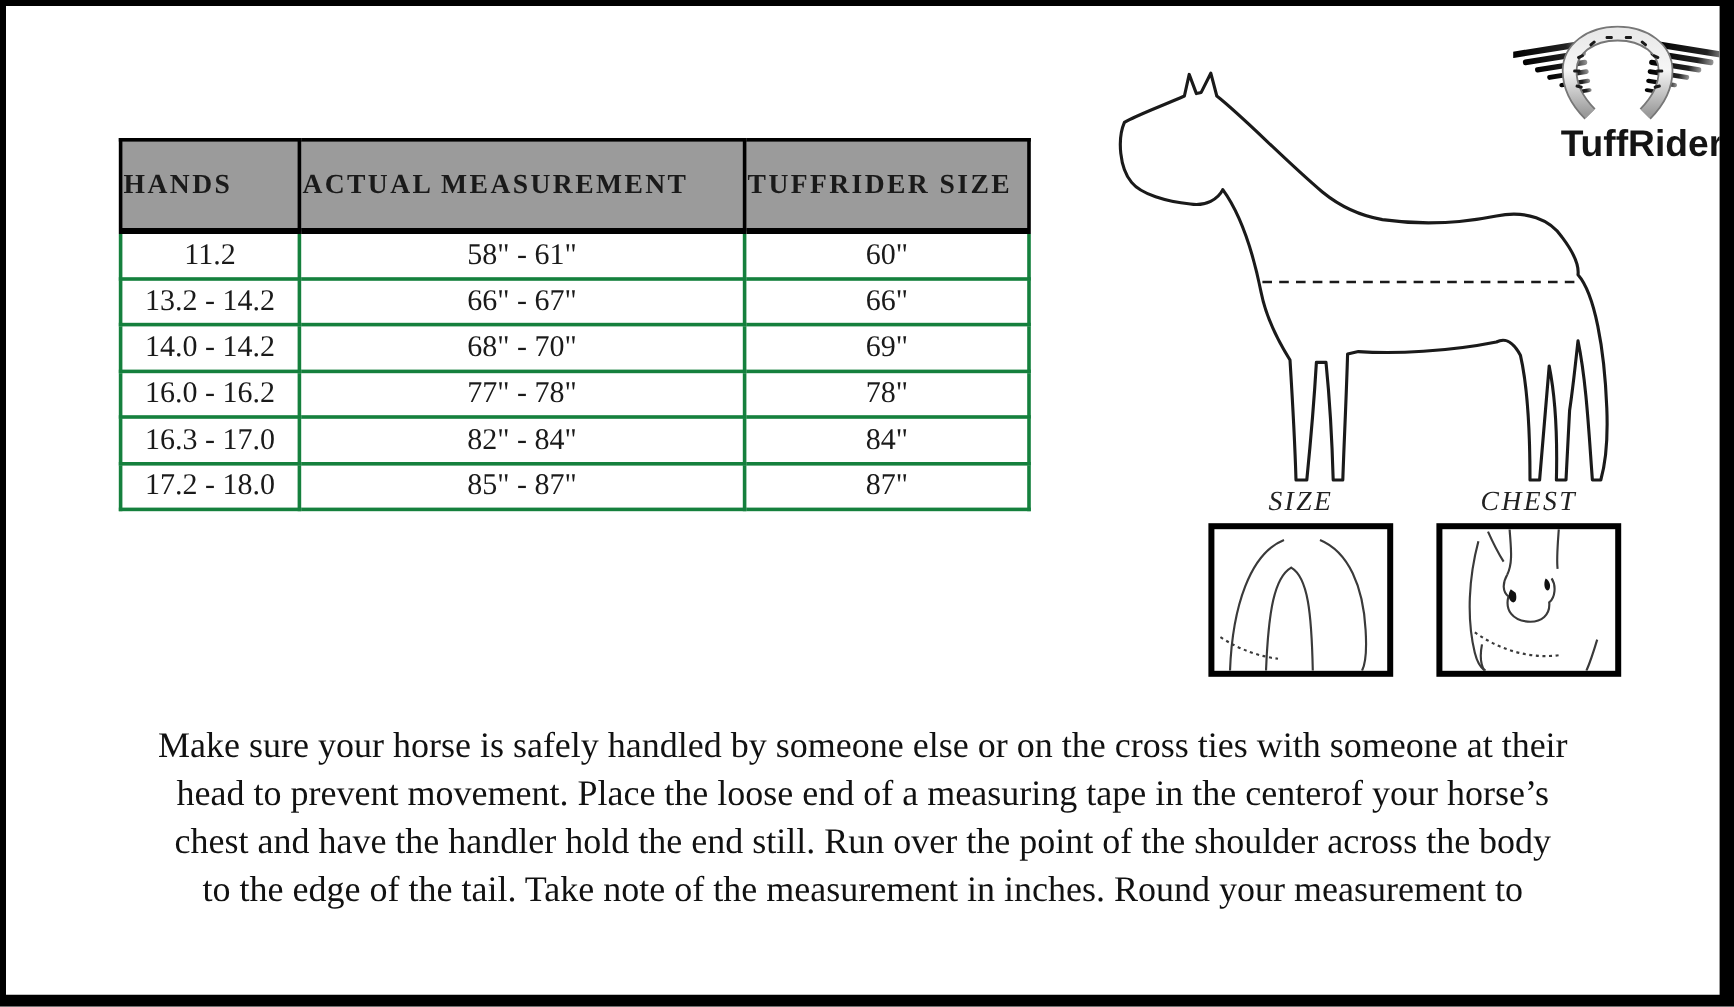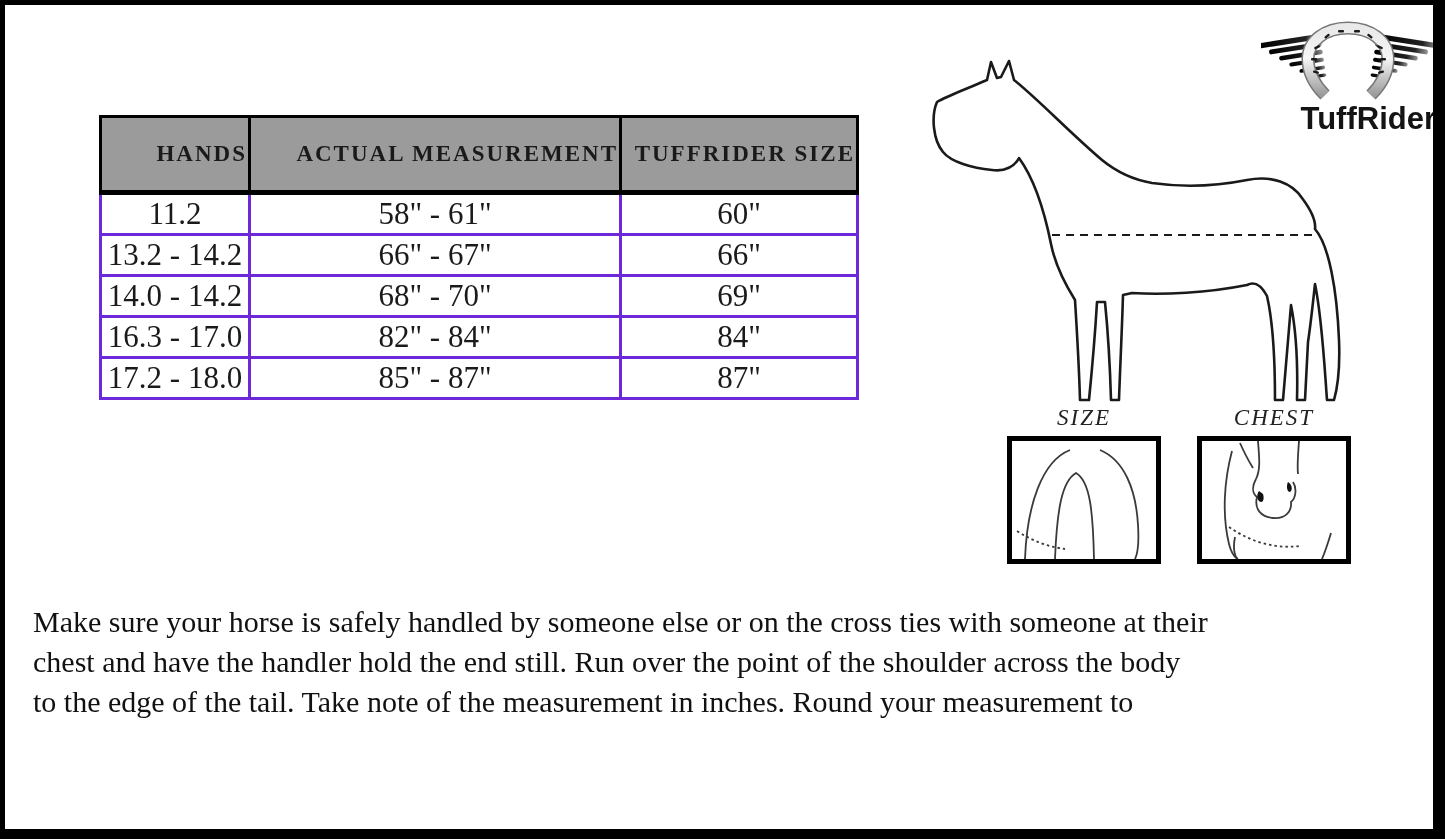--- a/index.html
+++ b/index.html
@@ -14,25 +14,25 @@
   #size-table{
     position:absolute;left:94px;top:110px;width:757px;
     border-collapse:collapse;table-layout:fixed;
   }
   #size-table col.c1{width:149px;}
   #size-table col.c2{width:371px;}
   #size-table col.c3{width:237px;}
   #size-table th{
     background:#9b9b9b;height:70px;border:3px solid #000;border-bottom:5px solid #000;
     font-weight:bold;font-size:23px;letter-spacing:2px;color:#1a1a1a;
-    font-family:"Liberation Serif", serif;text-align:right;vertical-align:middle;
+    font-family:"Liberation Serif", serif;text-align:left;vertical-align:middle;
   }
   #size-table td{
-    height:33.5px;border:3px solid #6d28d9;background:#fff;
-    font-size:31px;color:#1a1a1a;text-align:center;vertical-align:middle;
+    height:33.5px;border:3px solid #15803d;background:#fff;
+    font-size:25px;color:#1a1a1a;text-align:center;vertical-align:middle;
     font-family:"Liberation Serif", serif;
   }
   
   #logo{position:absolute;left:1256px;top:16px;width:175px;text-align:center;}
   #logo .brand{
     font-family:"Liberation Sans", sans-serif;font-weight:bold;font-size:31px;
     color:#141414;letter-spacing:0px;margin-top:-4px;text-align:right;
   }
   
   #horse{position:absolute;left:912px;top:45px;}
@@ -42,21 +42,21 @@
   #chest-box{left:1192px;top:431px;}
   .view-label{
     position:absolute;width:154px;text-align:center;top:400px;
     font-style:italic;font-size:23px;letter-spacing:2px;color:#222;
     font-family:"Liberation Serif", serif;
   }
   #rear-label{left:1002px;}
   #chest-label{left:1192px;}
   
   #instructions{
-    position:absolute;left:28px;right:28px;top:597px;text-align:left;
+    position:absolute;left:28px;right:28px;top:597px;text-align:center;
     font-size:30px;line-height:40px;color:#111;
     font-family:"Liberation Serif", serif;
   }
 </style>
 </head>
 <body>
 
 <div id="canvas">
 
   <table id="size-table">
@@ -80,20 +80,25 @@
         </tr>
         <tr>
           <td>13.2 - 14.2</td>
           <td>66" - 67"</td>
           <td>66"</td>
         </tr>
         <tr>
           <td>14.0 - 14.2</td>
           <td>68" - 70"</td>
           <td>69"</td>
+        </tr>
+        <tr>
+          <td>16.0 - 16.2</td>
+          <td>77" - 78"</td>
+          <td>78"</td>
         </tr>
         <tr>
           <td>16.3 - 17.0</td>
           <td>82" - 84"</td>
           <td>84"</td>
         </tr>
         <tr>
           <td>17.2 - 18.0</td>
           <td>85" - 87"</td>
           <td>87"</td>
@@ -225,17 +230,18 @@
       </g>
       <g fill="#111" stroke="none">
         <path d="M 57,50 C 54,54 55,60 59,61 C 62,61 62,56 61,53 Z"></path>
         <path d="M 86,41 C 90,43 91,49 88,51 C 85,51 84,45 86,41 Z"></path>
       </g>
     </svg>
   </div>
 
   <div id="instructions">
     <div>Make sure your horse is safely handled by someone else or on the cross ties with someone at their</div>
+    <div>head to prevent movement. Place the loose end of a measuring tape in the centerof your horse’s</div>
     <div>chest and have the handler hold the end still. Run over the point of the shoulder across the body</div>
     <div>to the edge of the tail. Take note of the measurement in inches. Round your measurement to</div>
   </div>
 
 </div>
 
 </body></html>

